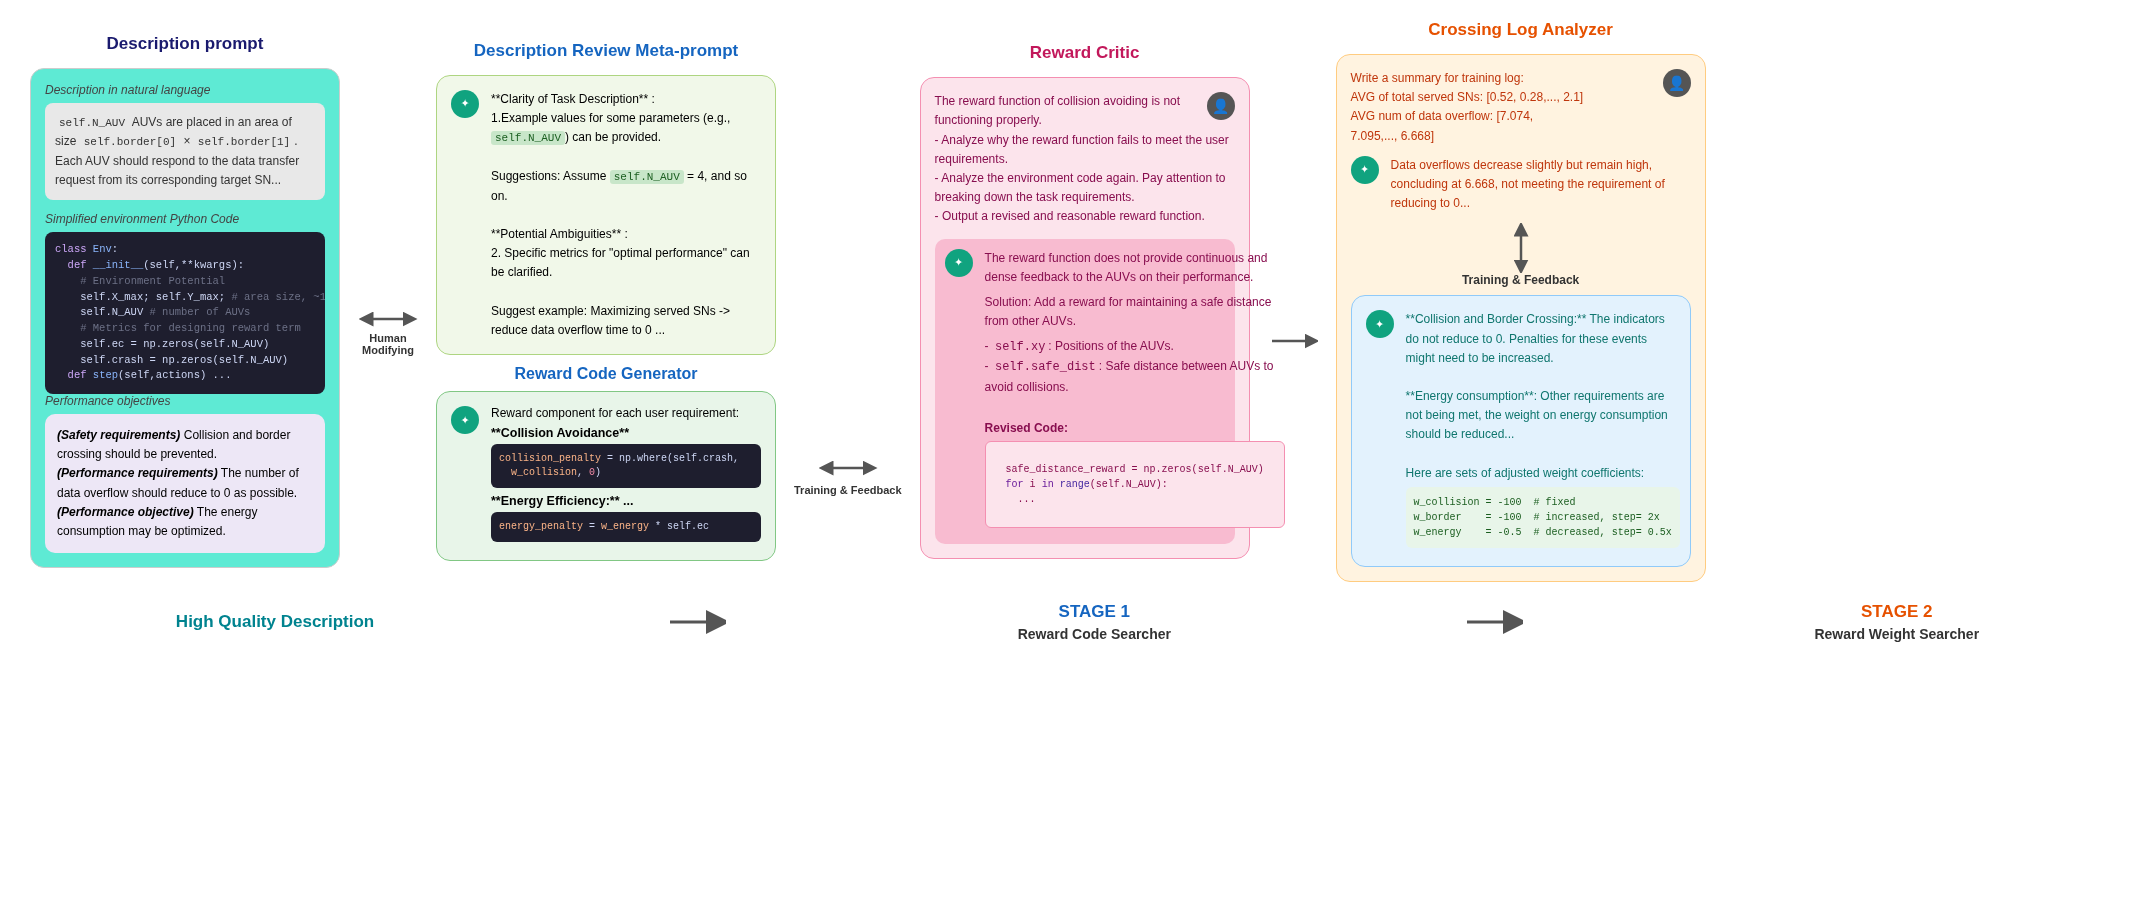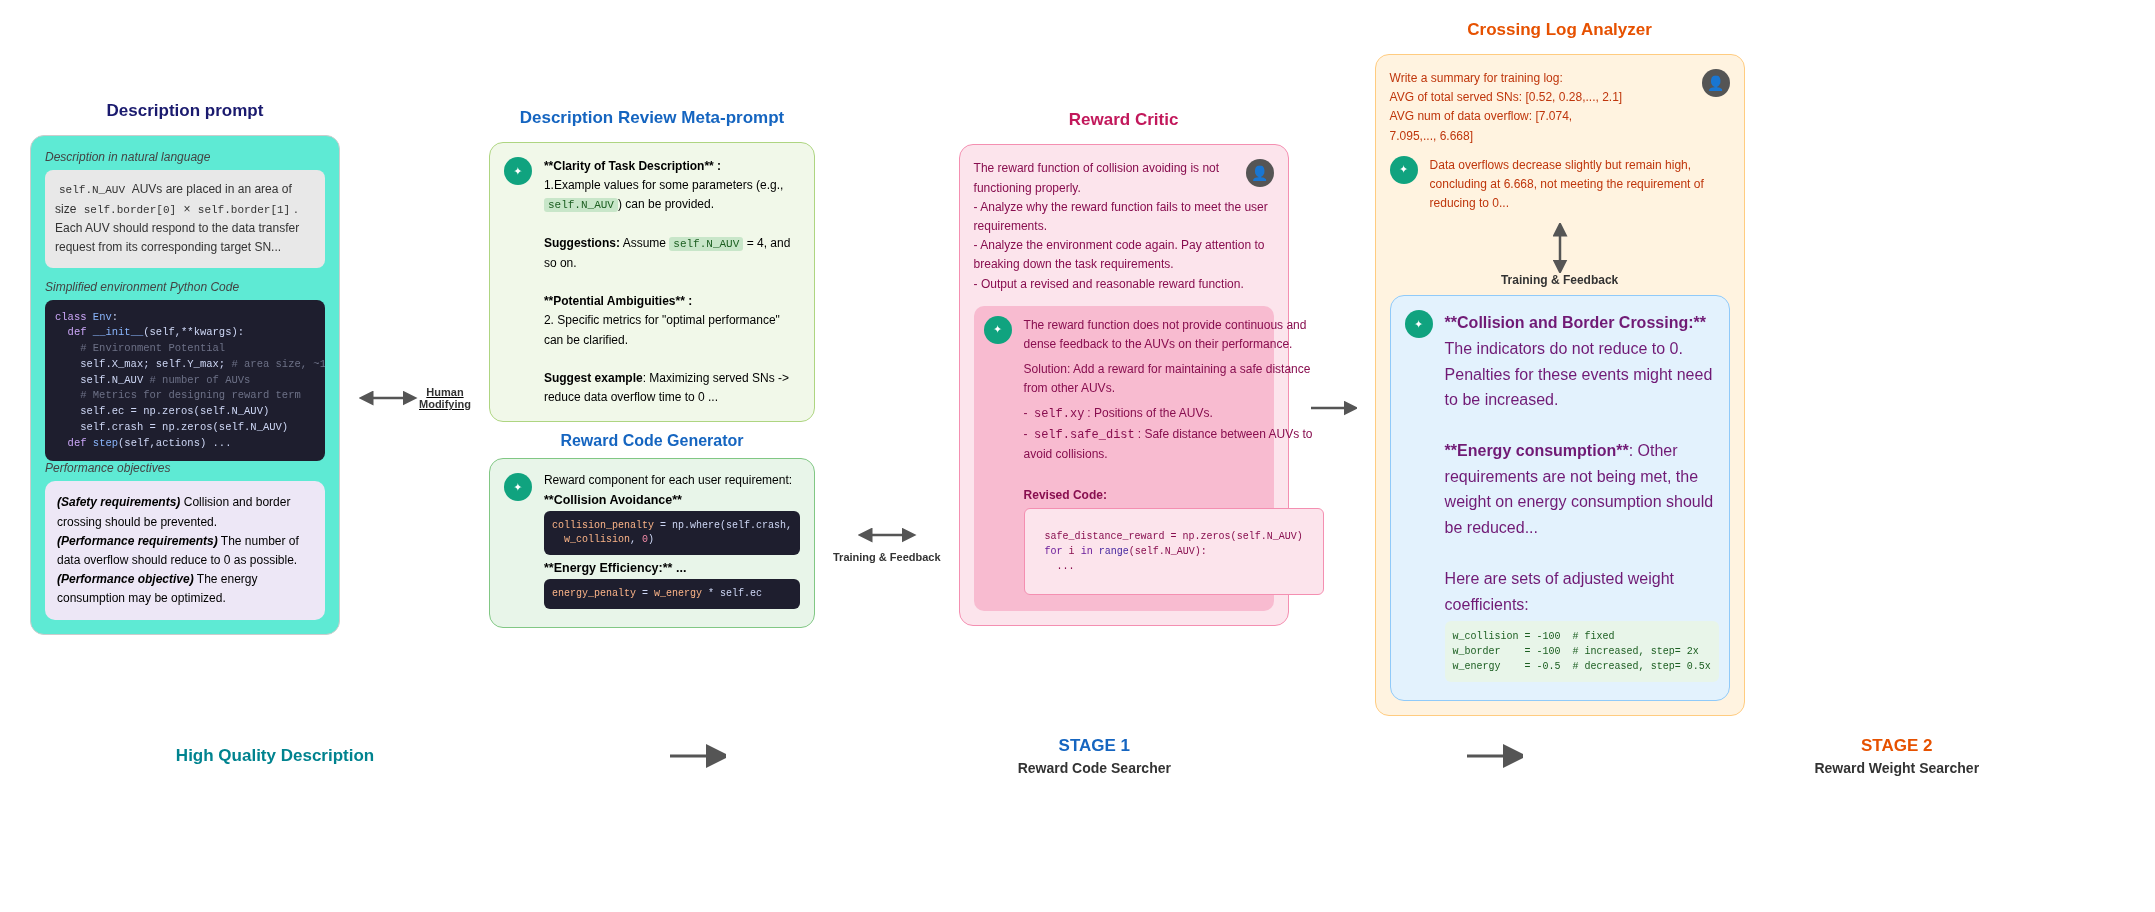--- a/index.html
+++ b/index.html
@@ -125,21 +125,21 @@
     .code-inline-green {
       background: #c8e6c9;
       border-radius: 3px;
       padding: 1px 4px;
       font-family: 'Courier New', monospace;
       font-size: 11px;
       color: #1b5e20;
     }
 
     
-    .bold { font-weight: bold; }
+    .bold { font-weight: normal; }
 
     
     .perf-card {
       background: #ede7f6;
       border-radius: 10px;
       padding: 12px;
       font-size: 12px;
       line-height: 1.6;
     }
 
@@ -227,26 +227,25 @@
     }
 
     .rw-label {
       font-size: 17px;
       font-weight: bold;
       color: #e65100;
     }
 
     .double-arrow {
       display: flex;
-      flex-direction: row;
+      flex-direction: column;
       align-items: center;
       justify-content: center;
       padding-top: 60px;
       gap: 1px;
-      text-decoration: underline;
     }
 
     
     .mini-code {
       background: #1e1e2e;
       color: #cdd6f4;
       border-radius: 6px;
       padding: 8px;
       font-family: 'Courier New', monospace;
       font-size: 10px;
@@ -474,21 +473,21 @@
           </defs>
           <line x1="12" y1="6" x2="12" y2="44" stroke="#555" stroke-width="2.5" marker-end="url(#av1)" marker-start="url(#av2)"></line>
         </svg>
         <div style="font-size:12px; font-weight:bold; color:#333; text-align:center;">Training &amp; Feedback</div>
       </div>
 
       <div class="card card-blue" style="margin-top:8px;">
         <div style="display:flex; align-items:flex-start; gap:6px;">
           <div class="icon-gpt">✦</div>
           <div style="flex:1;">
-            <div style="font-size:16px; line-height:1.6; color:#701a75;">
+            <div style="font-size:12px; line-height:1.6; color:#0f766e;">
               <span class="bold">**Collision and Border Crossing:**</span> The indicators do not reduce to 0. Penalties for these events might need to be increased.<br><br>
               <span class="bold">**Energy consumption**</span>: Other requirements are not being met, the weight on energy consumption should be reduced...<br><br>
               Here are sets of adjusted weight coefficients:
             </div>
             <div class="log-code">w_collision = -100  # fixed
 w_border    = -100  # increased, step= 2x
 w_energy    = -0.5  # decreased, step= 0.5x</div>
           </div>
         </div>
       </div>

